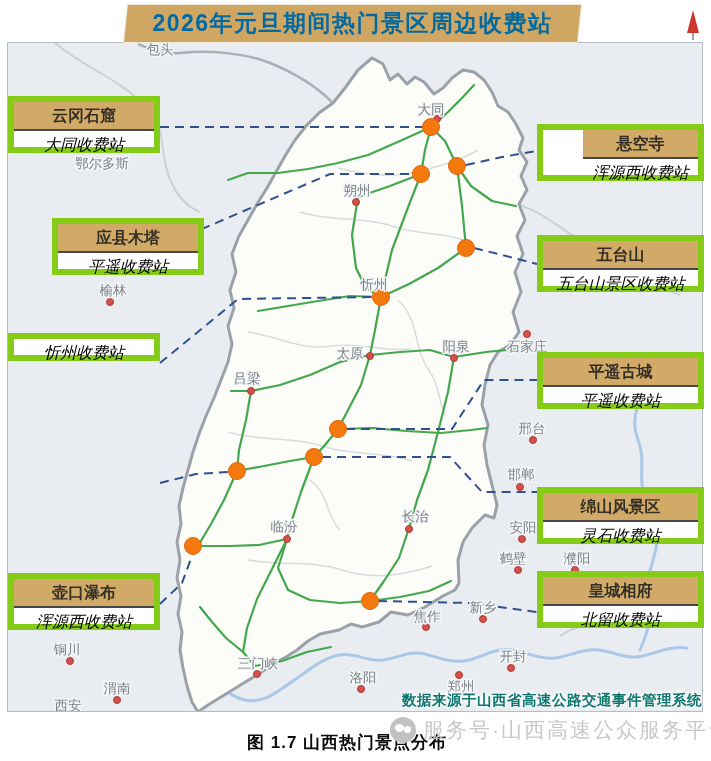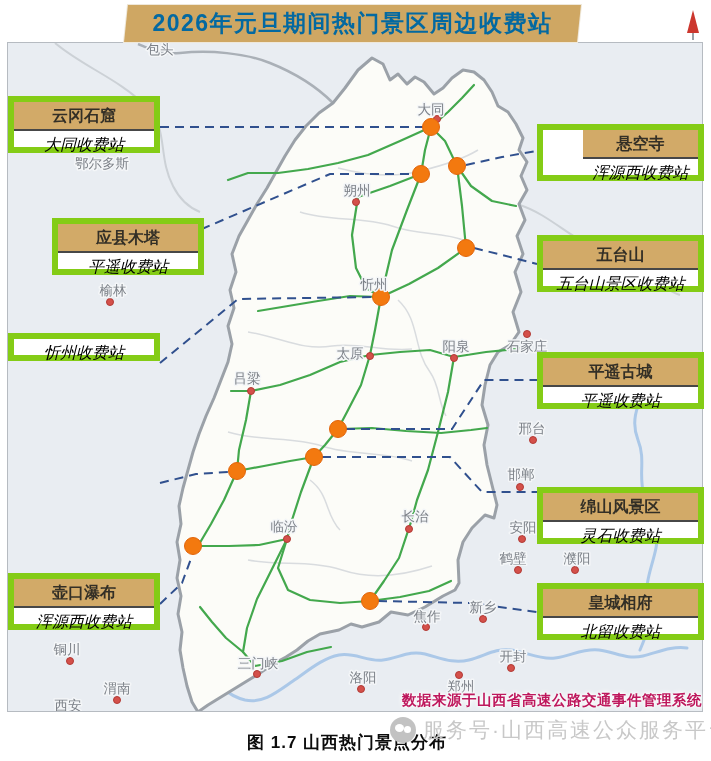--- a/index.html
+++ b/index.html
@@ -13,31 +13,31 @@
     color:#0369a1;font-size:23px;font-weight:bold;letter-spacing:1.5px;}
 
   
   .callout{position:absolute;border:6px solid #84cc16;background:#fff;text-align:center;box-sizing:border-box;}
   .callout .hd{background:#d2aa68;border-bottom:2px solid #474747;height:27px;line-height:27px;
     font-size:16px;font-weight:bold;color:#332f26;}
   .callout .bd{background:#fff;height:16px;line-height:28px;font-size:16px;color:#000000;font-style:italic;}
   .left-c{left:8px;width:152px;}
   .right-c{left:537px;width:167px;}
   .lc0{top:96px;} .lc1{top:218px;margin-left:44px;} .lc2{top:333px;} .lc3{top:452px;} .lc4{top:573px;}
-  .rc0{top:124px;padding-left:40px;} .rc1{top:235px;} .rc2{top:352px;} .rc3{top:471px;margin-top:16px;} .rc4{top:583px;}
+  .rc0{top:124px;padding-left:40px;} .rc1{top:235px;} .rc2{top:352px;} .rc3{top:471px;margin-top:16px;} .rc4{top:571px;}
 
   
   .connector{fill:none;stroke:#30508e;stroke-width:2;stroke-dasharray:9 6;}
   .station-dot{fill:#f3790f;stroke:#e2650b;stroke-width:1;}
   .city-dot{fill:#d4504a;stroke:#b23a35;stroke-width:1;}
   .city-label{font:13.5px "Liberation Sans",sans-serif;fill:#7c8188;text-anchor:middle;
     paint-order:stroke;stroke:#f4f6f8;stroke-width:3px;stroke-linejoin:round;}
 
   
-  .source-note{position:absolute;right:9px;top:691px;font-size:14.5px;font-weight:bold;color:#be185d;
+  .source-note{position:absolute;right:9px;top:691px;font-size:14.5px;font-weight:bold;color:#0f766e;
     text-shadow:0 0 2px #fff,0 0 4px #fff,0 0 6px #fff;letter-spacing:0.5px;}
   .caption{position:absolute;left:247px;top:731px;font-size:17px;font-weight:bold;color:#0c0c0c;letter-spacing:1px;}
   .watermark{position:absolute;left:390px;top:716px;display:flex;align-items:center;gap:7px;
     color:#c8c8c8;font-size:21px;letter-spacing:2px;white-space:nowrap;}
   .wm-icon{position:relative;width:26px;height:26px;border-radius:50%;background:#c2c2c2;flex:0 0 auto;}
   .wm-icon::before{content:"";position:absolute;left:5px;top:7px;width:9px;height:8px;border-radius:50%;background:#fff;}
   .wm-icon::after{content:"";position:absolute;left:14px;top:9px;width:7px;height:7px;border-radius:50%;background:#fff;}
 </style>
 </head>
 <body>

